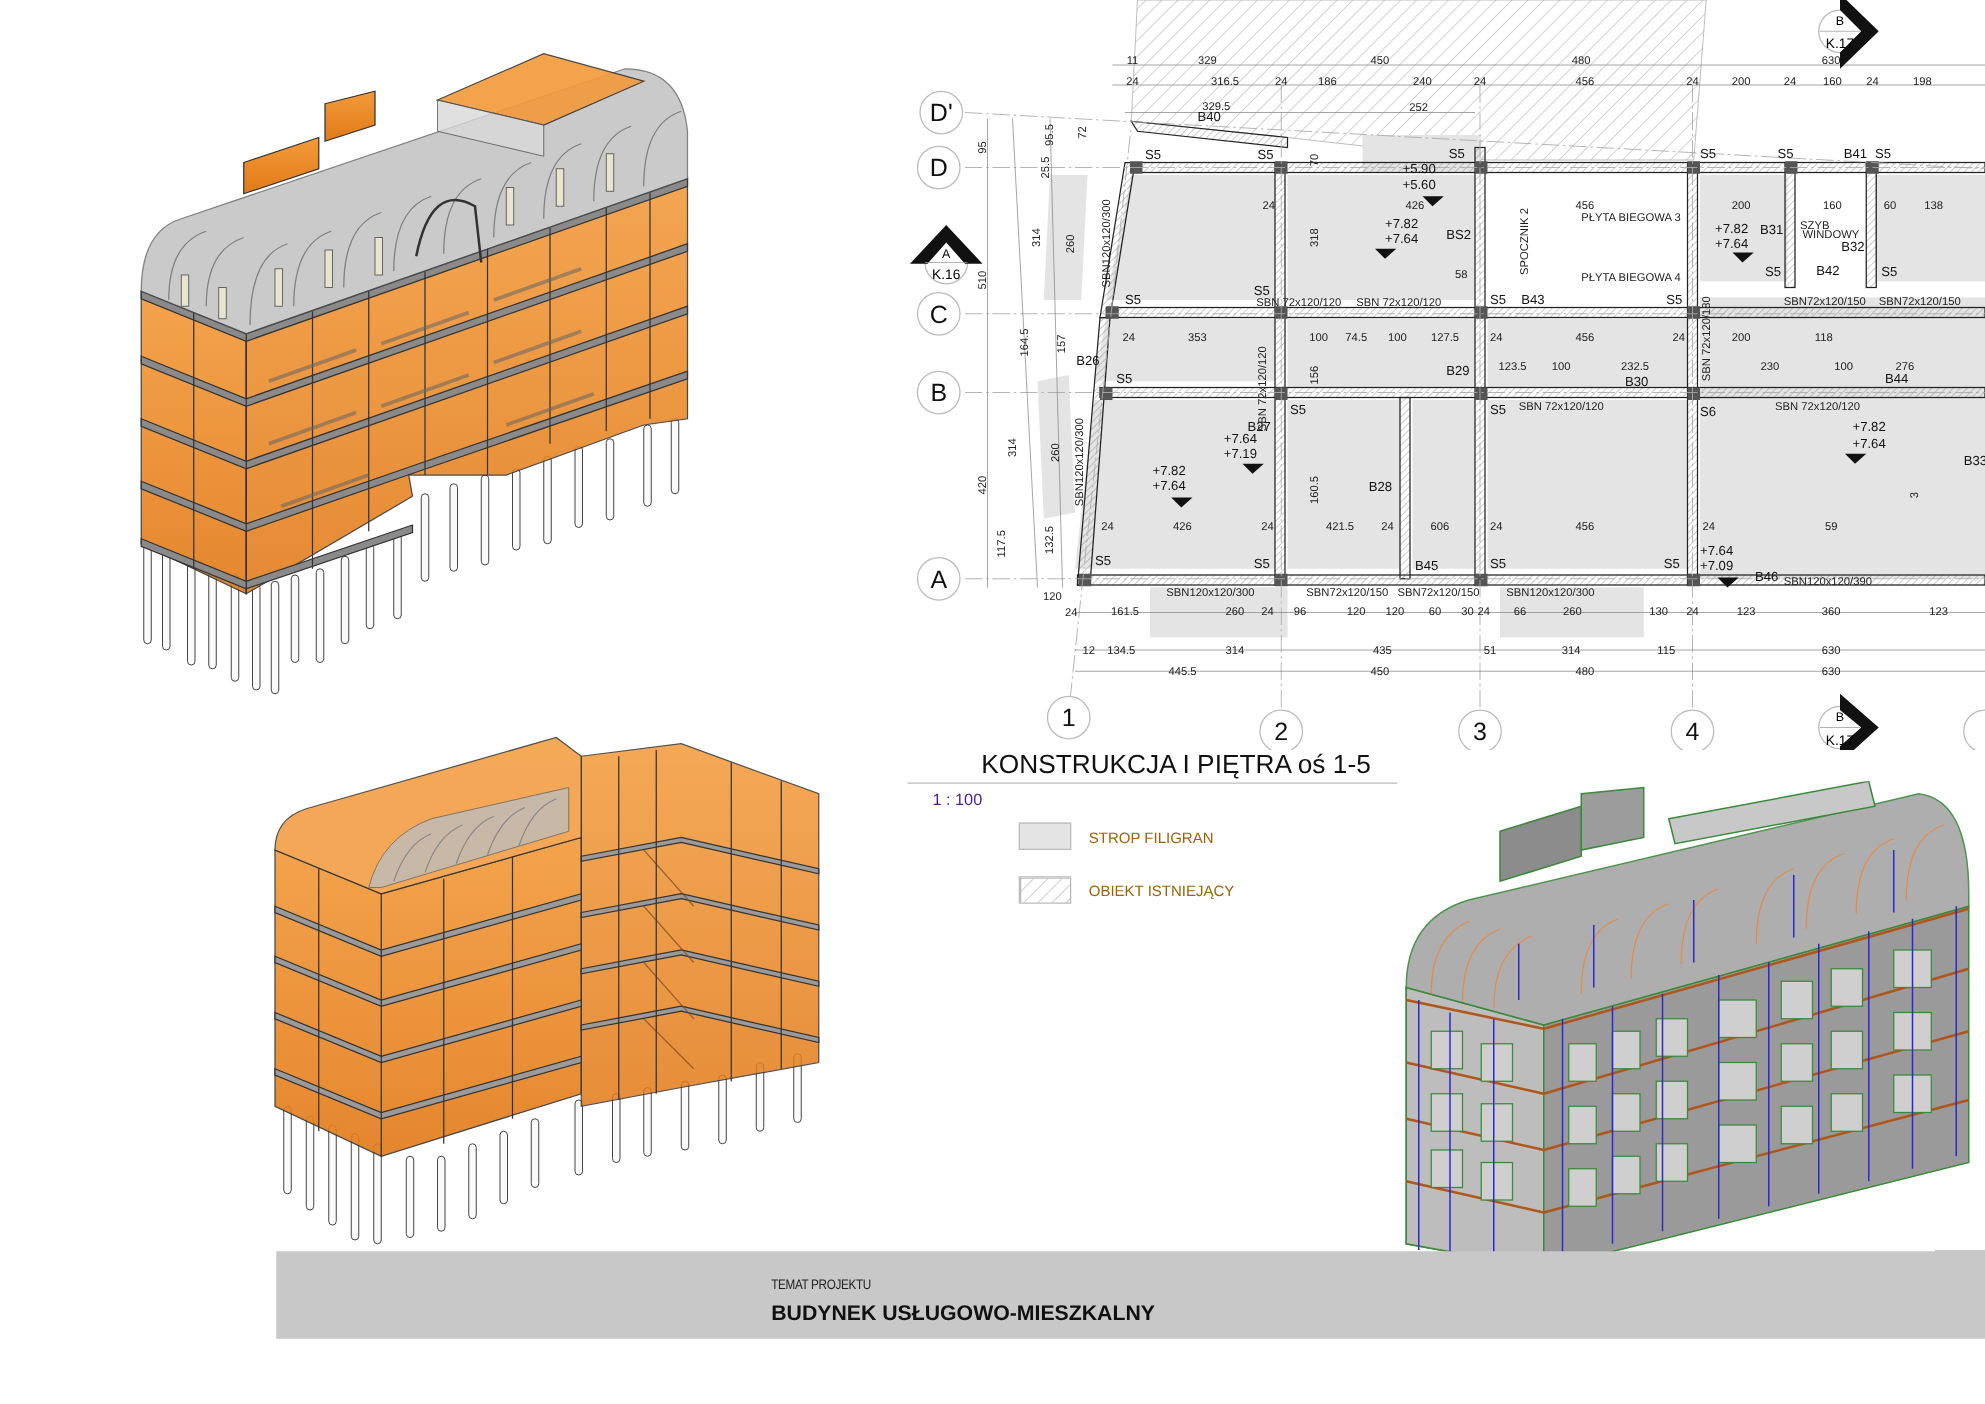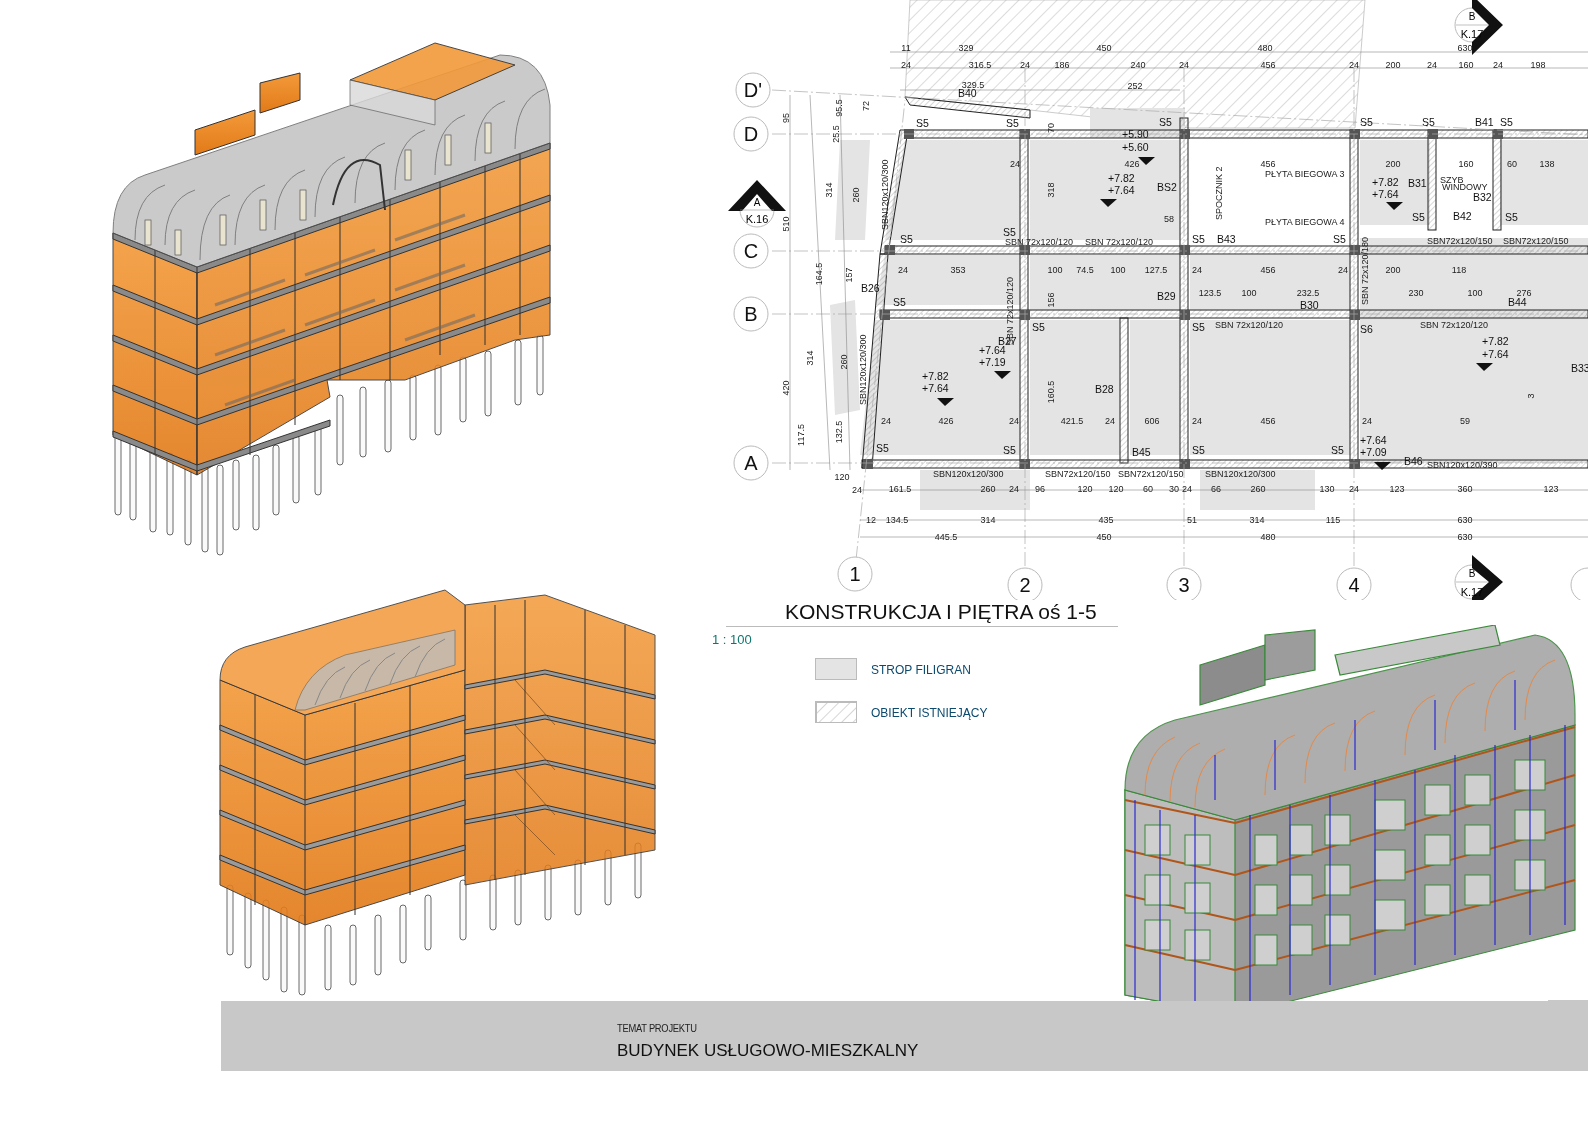--- a/index.html
+++ b/index.html
@@ -4,26 +4,26 @@
 <style>
   html, body { margin:0; padding:0; background:#ffffff; }
   body { width:1588px; height:1123px; position:relative; overflow:hidden; font-family:"Liberation Sans", sans-serif; color:#111; }
   .abs { position:absolute; }
   svg text { font-family:"Liberation Sans", sans-serif; }
   .dim { font-size:9px; fill:#222; }
   .lbl { font-size:10.5px; fill:#111; }
   .grid-bubble { font-size:20px; fill:#111; }
   .title-block { position:absolute; left:221px; top:1001px; width:1367px; height:70px; background:#c8c8c8; }
   .tb-small { position:absolute; left:617px; top:1022px; font-size:11px; letter-spacing:-0.3px; color:#222; transform:scaleX(0.85); transform-origin:left; }
-  .tb-big { position:absolute; left:617px; top:1041px; font-size:17px; font-weight:normal; color:#111; }
+  .tb-big { position:absolute; left:617px; top:1041px; font-size:17px; font-weight:bold; color:#111; }
   .plan-title { position:absolute; left:741px; top:600px; font-size:21px; color:#111;margin-left:44px; }
   .plan-rule { position:absolute; left:726px; top:626px; width:392px; height:1px; background:#bbb; }
-  .plan-scale { position:absolute; left:712px; top:632px; font-size:13px; color:#0f766e; }
+  .plan-scale { position:absolute; left:746px; top:632px; font-size:13px; color:#4c1d95; }
   .legend-swatch { position:absolute; width:42px; height:22px; border:1px solid #bbb; box-sizing:border-box; }
-  .legend-text { position:absolute; font-size:12px; color:#0c4a6e; }
+  .legend-text { position:absolute; font-size:12px; color:#a16207; }
 </style>
 </head>
 <body>
 
 <svg class="abs" style="left:105px;top:35px" width="455" height="525" viewBox="0 0 455 525">
   <defs>
     <linearGradient id="og1" x1="0" y1="0" x2="0" y2="1">
       <stop offset="0" stop-color="#f39a3a"></stop>
         <stop offset="1" stop-color="#e27a18"></stop>
     </linearGradient>

